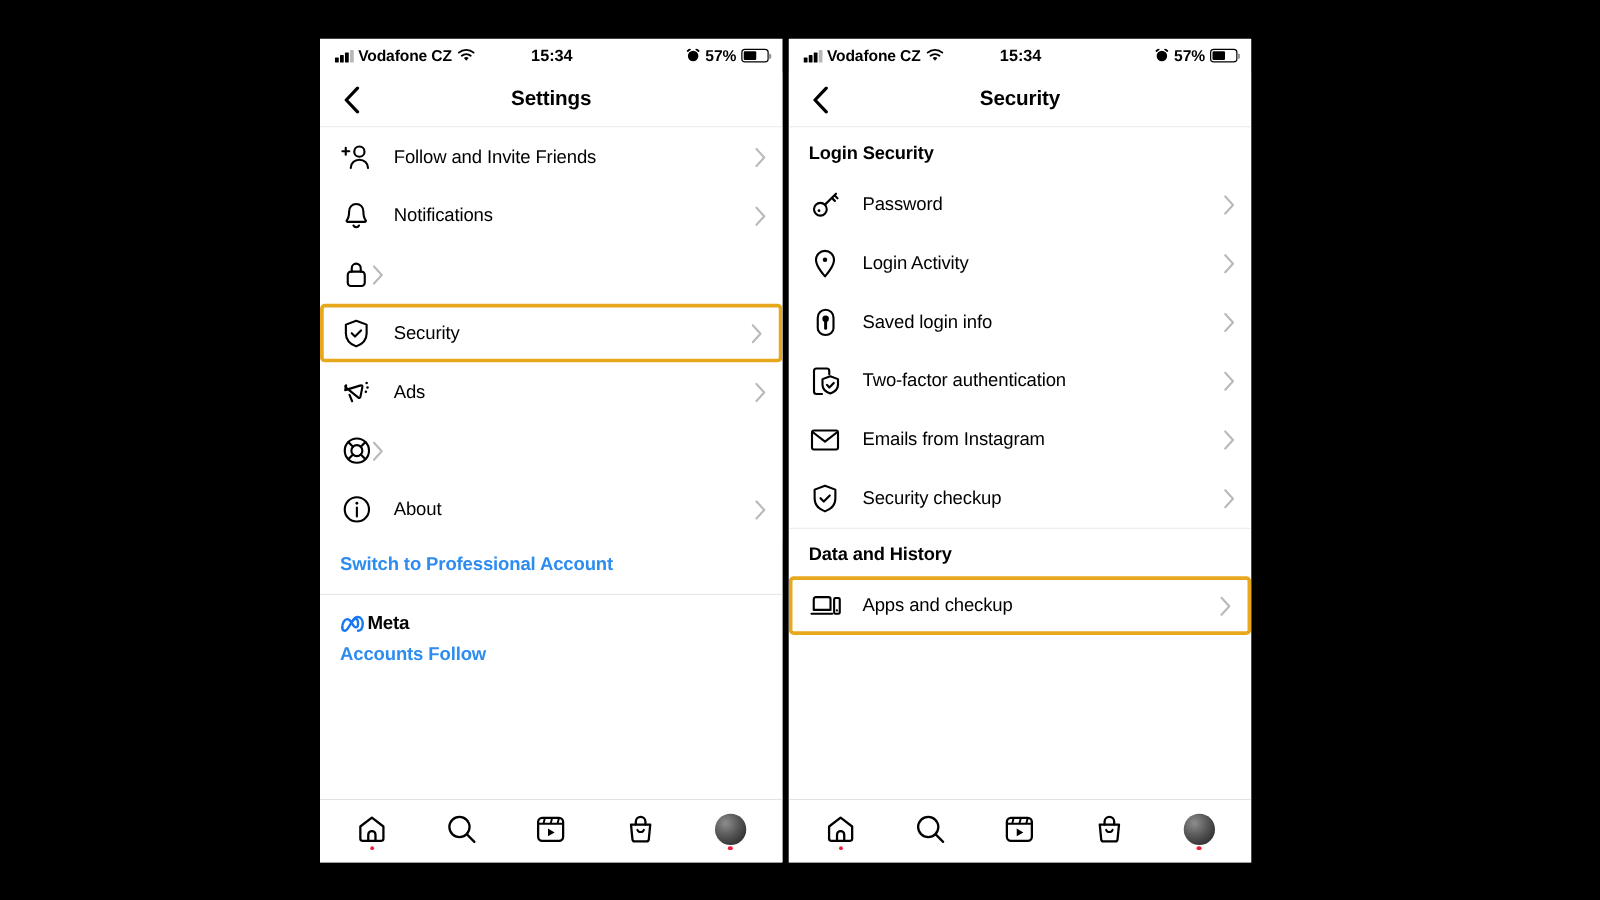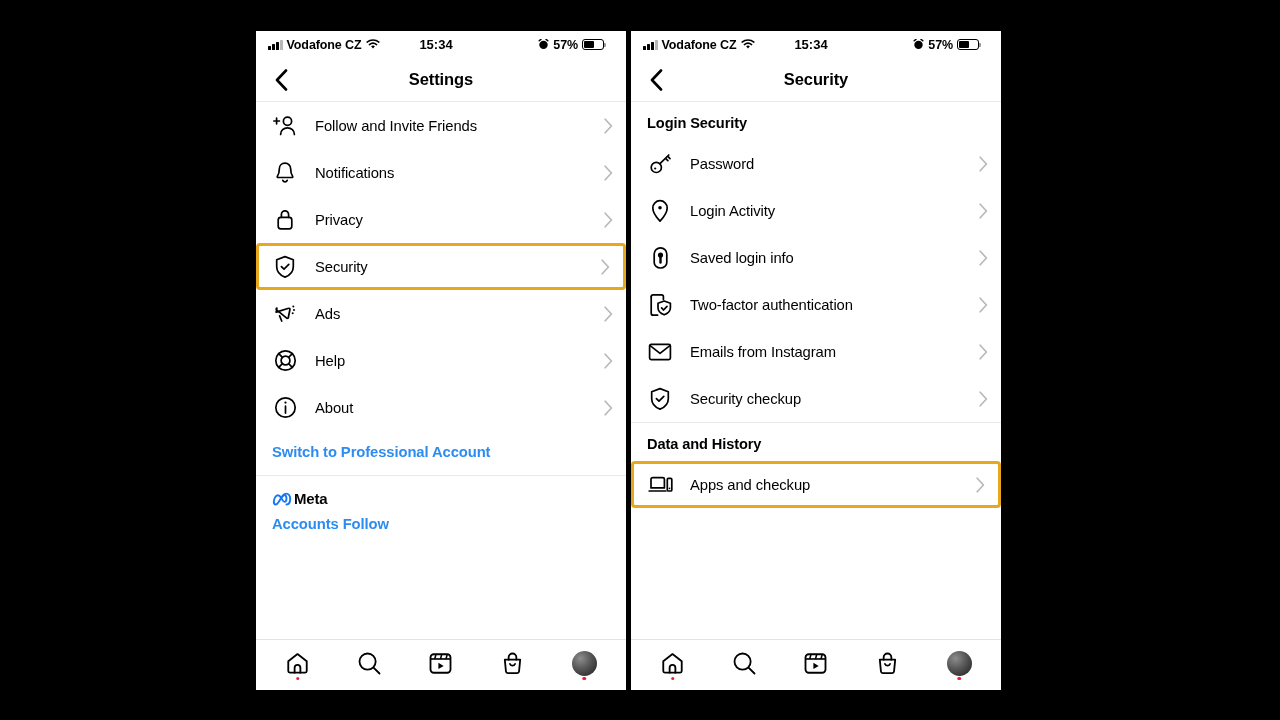--- a/index.html
+++ b/index.html
@@ -22,21 +22,21 @@
     overflow: hidden;
   }
   .phone.left  { left: 256px; width: 370px; }
   .phone.right { left: 631px; width: 370px; }
 
   
   .statusbar {
     height: 27px;
     display: flex;
     align-items: center;
-    padding: 0 22px 0 12px;
+    padding: 0 11px 0 12px;
     font-size: 12.5px;
     font-weight: bold;
     color: #000;
     letter-spacing: -0.1px;
     flex: 0 0 auto;
     justify-content: flex-end;
   }
   .sb-left { display: flex; align-items: center; gap: 4px; flex: 1 1 0; }
   .sb-center { flex: 0 0 auto; font-size: 13px; font-weight: bold; letter-spacing: 0px; }
   .sb-right { display: flex; align-items: center; gap: 4px; flex: 1 1 0; justify-content: flex-end; }
@@ -250,21 +250,20 @@
         </span>
       </div>
 
       <div class="row">
         <span class="ico">
           <svg width="20" height="23" viewBox="0 0 20 23">
             <rect x="3.2" y="9.3" width="13.6" height="11.5" rx="2.6" stroke="#000" stroke-width="1.7" fill="none"></rect>
             <path d="M6.4 9.3V6.5a3.6 3.6 0 0 1 7.2 0v2.8" stroke="#000" stroke-width="1.7" fill="none" stroke-linecap="round"></path>
           </svg>
         </span>
-        <span class="label">Privacy</span>
         <span class="chev">
           <svg width="9" height="16" viewBox="0 0 9 16">
               <path d="M1.2 1.2 7.4 8l-6.2 6.8" stroke="#b9b9b9" stroke-width="1.7" fill="none" stroke-linecap="round" stroke-linejoin="round"></path>
             </svg>
         </span>
       </div>
 
       <div class="row highlight">
         <span class="ico">
           <svg width="22" height="24" viewBox="0 0 22 24">
@@ -300,21 +299,20 @@
 
 
       <div class="row">
         <span class="ico">
           <svg width="23" height="23" viewBox="0 0 23 23">
             <circle cx="11.5" cy="11.5" r="9.7" stroke="#000" stroke-width="1.7" fill="none"></circle>
             <circle cx="11.5" cy="11.5" r="4.4" stroke="#000" stroke-width="1.7" fill="none"></circle>
             <path d="M4.7 4.7 8.4 8.4M18.3 4.7l-3.7 3.7M4.7 18.3l3.7-3.7M18.3 18.3l-3.7-3.7" stroke="#000" stroke-width="1.7" stroke-linecap="round"></path>
           </svg>
         </span>
-        <span class="label">Help</span>
         <span class="chev">
           <svg width="9" height="16" viewBox="0 0 9 16">
               <path d="M1.2 1.2 7.4 8l-6.2 6.8" stroke="#b9b9b9" stroke-width="1.7" fill="none" stroke-linecap="round" stroke-linejoin="round"></path>
             </svg>
         </span>
       </div>
 
       <div class="row">
         <span class="ico">
           <svg width="23" height="23" viewBox="0 0 23 23">

